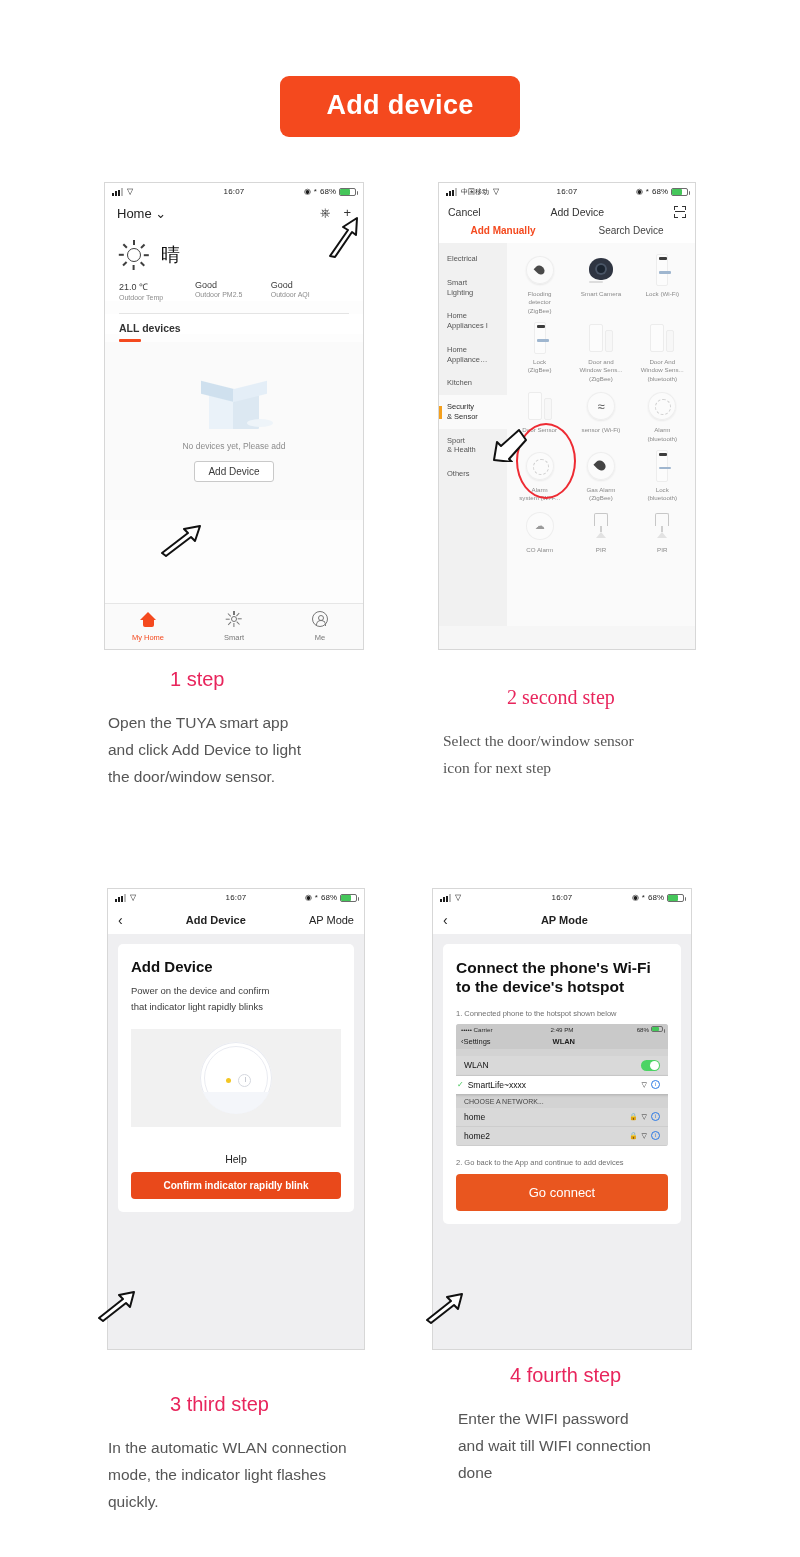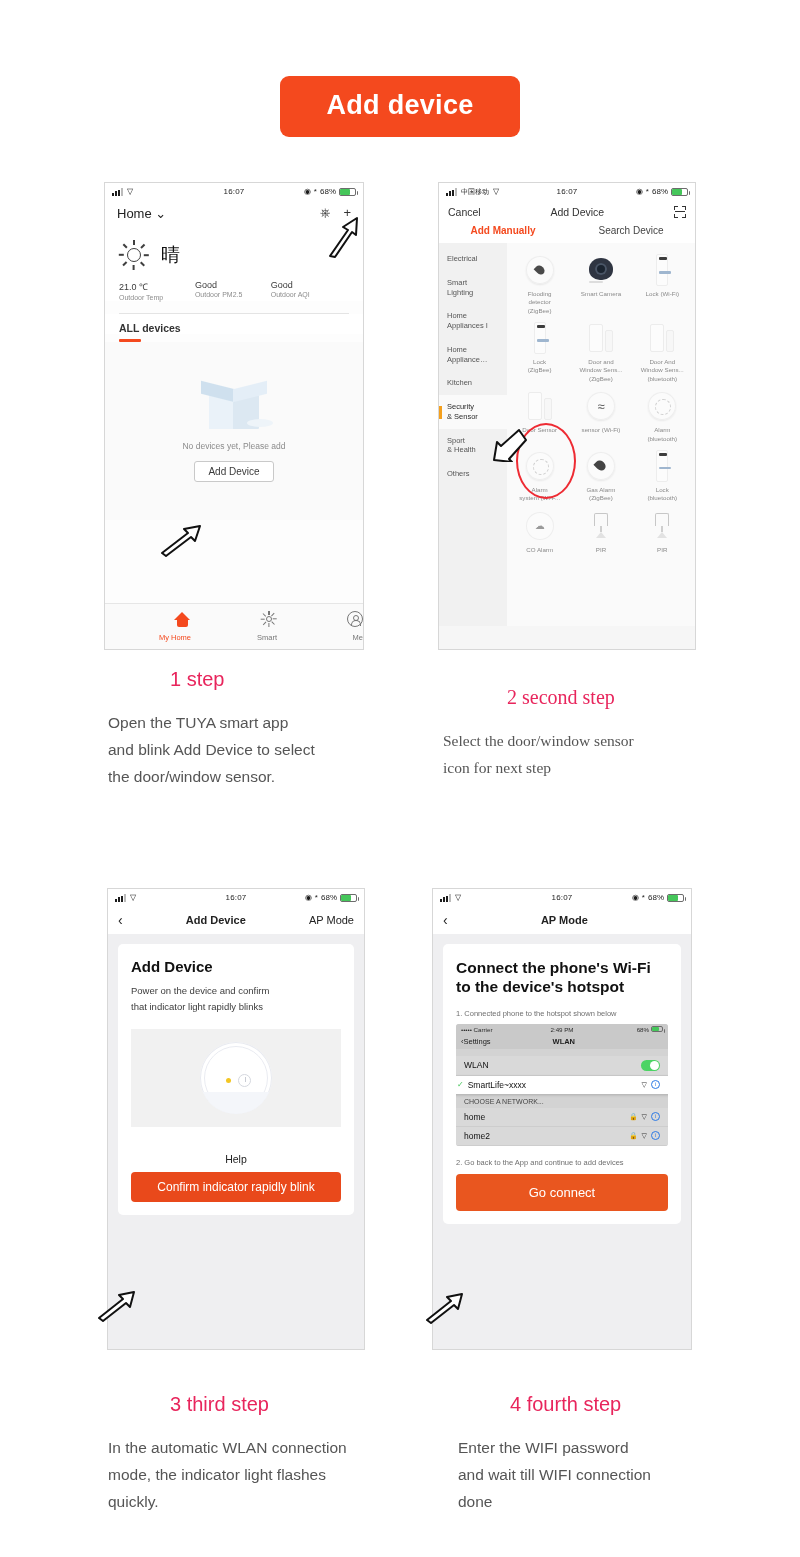--- a/index.html
+++ b/index.html
@@ -80,21 +80,21 @@
   .box { width:70px; height:52px; position:relative; }
   .box .body { position:absolute; left:10px; top:16px; width:50px; height:34px; background:#dce8f2; border-radius:1px;}
   .box .body2{ position:absolute; left:10px; top:16px; width:24px; height:34px; background:#eaf2f9;}
   .box .flapL { position:absolute; left:2px; top:6px; width:34px; height:13px; background:#cfe0ee; transform:skewY(14deg); }
   .box .flapR { position:absolute; left:34px; top:6px; width:34px; height:13px; background:#e4eef7; transform:skewY(-14deg); }
   .box .shadow { position:absolute; left:48px; top:40px; width:26px; height:8px; background:#eef4f9; border-radius:50%; }
   .empty .txt { font-size:8.5px; color:#8b8b8b; margin-top:6px;}
   .addbtn { margin-top:6px; border:1px solid #c9c9c9; background:#fff; border-radius:3px; padding:4px 13px; font-size:10px; color:#3a3a3a; }
 
   .tabbar { position:absolute; left:0; bottom:0; width:100%; height:46px; background:#fafafa; border-top:1px solid #e6e6e6; display:flex; }
-  .tab { flex:1; display:flex; flex-direction:column; align-items:flex-end; justify-content:center; gap:6px; font-size:7.5px; color:#777;}
+  .tab { flex:1; display:flex; flex-direction:column; align-items:center; justify-content:center; gap:6px; font-size:7.5px; color:#777;}
   .tab.active { color:#F4491E; }
   .house { width:17px; height:15px; position:relative; }
   .house .roof { position:absolute; left:0; top:0; width:0;height:0; border-left:8.5px solid transparent; border-right:8.5px solid transparent; border-bottom:8px solid #F4491E;}
   .house .base { position:absolute; left:3px; top:7px; width:11px; height:8px; background:#F4491E; border-radius:0 0 2px 2px;}
   .smart-ico { width:16px;height:16px; position:relative;}
   .smart-ico .c { position:absolute; left:5px; top:5px; width:6px;height:6px;border:1.4px solid #777;border-radius:50%;}
   .smart-ico .r { position:absolute; left:7.3px; top:0; width:1.4px; height:3.5px; background:#777; transform-origin:0.7px 8px;}
   .me-ico { width:16px;height:16px;border:1.4px solid #777;border-radius:50%; position:relative;}
   .me-ico::before{content:"";position:absolute;left:5px;top:2.5px;width:4px;height:4px;border:1.2px solid #777;border-radius:50%;}
   .me-ico::after{content:"";position:absolute;left:2.7px;top:8.3px;width:8px;height:5px;border:1.2px solid #777;border-bottom:none;border-radius:5px 5px 0 0;}
@@ -153,21 +153,21 @@
   .card h3 { font-size:15px; color:#111; font-weight:bold; margin-bottom:8px; }
   .card p { font-size:9.5px; color:#3c3c3c; line-height:1.7; }
   .devbox { margin:14px 0 0; background:#f1f1f1; height:98px; display:flex;align-items:center;justify-content:center; }
   .devcircle { width:72px;height:72px;border-radius:50%;background:#fff;box-shadow:inset 0 0 0 1px #e8eaf0; position:relative; overflow:hidden;}
   .devcircle .ring{position:absolute;left:4px;top:4px;width:64px;height:64px;border-radius:50%;border:1px solid #e9ebf1;}
   .devcircle .led{position:absolute;left:26px;top:36px;width:5px;height:5px;border-radius:50%;background:#f3c623;}
   .devcircle .pwr{position:absolute;left:38px;top:32px;width:13px;height:13px;border-radius:50%;border:1px solid #d4d7de;}
   .devcircle .pwr::after{content:"";position:absolute;left:5.5px;top:2px;width:1px;height:5px;background:#c9ccd4;}
   .devcircle .shade{position:absolute;left:0;bottom:0;width:100%;height:22px;background:#f4f6fa;}
   .helptxt { text-align:center; font-size:10.5px; color:#222; margin-top:26px; }
-  .cta { display:block; width:100%; margin-top:7px; background:#E9491B; color:#fff; border:none; border-radius:4px; padding:8px 0; font-size:12px; font-weight:normal; }
+  .cta { display:block; width:100%; margin-top:7px; background:#E9491B; color:#fff; border:none; border-radius:4px; padding:8px 0; font-size:10px; font-weight:bold; }
   .cta.big { font-size:13px; font-weight:normal; padding:11px 0; background:#E9561F; }
 
   .card4 h3 { font-size:15.5px; line-height:1.25; }
   .numline { font-size:7.5px; color:#6f6f6f; margin-top:12px; }
   .wlan { margin-top:6px; border-radius:3px; overflow:hidden; background:#d3d3d3; position:relative;}
   .wlan .sb { display:flex; align-items:center; font-size:6.2px; color:#2b2b2b; padding:2px 5px; background:#c9c9c9;}
   .wlan .sb .l{flex:1;display:flex;align-items:center;gap:2px;}
   .wlan .sb .c{flex:0 0 auto;}
   .wlan .sb .r{flex:1;display:flex;justify-content:flex-end;align-items:center;gap:2px;}
   .wlan .nb { display:flex; align-items:center; font-size:7.5px; color:#1c1c1c; padding:2px 5px 3px; background:#c9c9c9;}
@@ -189,21 +189,21 @@
   .arrow { position:absolute; }
   .arrow svg { display:block; }
 
   
   .cap { position:absolute; }
   .cap .h { font-size:20px; color:#E8255C; margin-bottom:18px; }
   .cap .b { font-size:15.5px; color:#555; line-height:1.75; }
   #cap1 { left:108px; top:668px; width:310px; }
   #cap2 { left:443px; top:686px; width:320px;font-family:Liberation Serif, serif; }
   #cap3 { left:108px; top:1393px; width:320px; }
-  #cap4 { left:458px; top:1393px; width:320px; }
+  #cap4 { left:458px; top:1364px; width:320px; }
   #cap1 .h, #cap3 .h { padding-left:62px; }
   #cap2 .h { padding-left:64px; }
   #cap4 .h { padding-left:52px; }
 </style>
 </head>
 <body>
 
 <div class="page">
 
   <div class="banner-wrap">
@@ -659,21 +659,21 @@
   <div class="arrow" style="left:424px; top:1292px;">
     <svg width="40" height="32" viewBox="0 0 40 32">
         <path d="M3 28 L27 9 L23 5 L38 2 L34 17 L30 13 L7 31 Z" fill="#fff" stroke="#111" stroke-width="2" stroke-linejoin="round"></path>
       </svg>
   </div>
 
   <div class="cap" id="cap1">
     <div class="h">1 step</div>
     <div class="b">
       <div>Open the TUYA smart app</div>
-      <div>and blink Add Device to select</div>
+      <div>and click Add Device to light</div>
       <div>the door/window sensor.</div>
     </div>
   </div>
   <div class="cap" id="cap2">
     <div class="h">2 second step</div>
     <div class="b">
       <div>Select the door/window sensor</div>
       <div>icon for next step</div>
     </div>
   </div>

